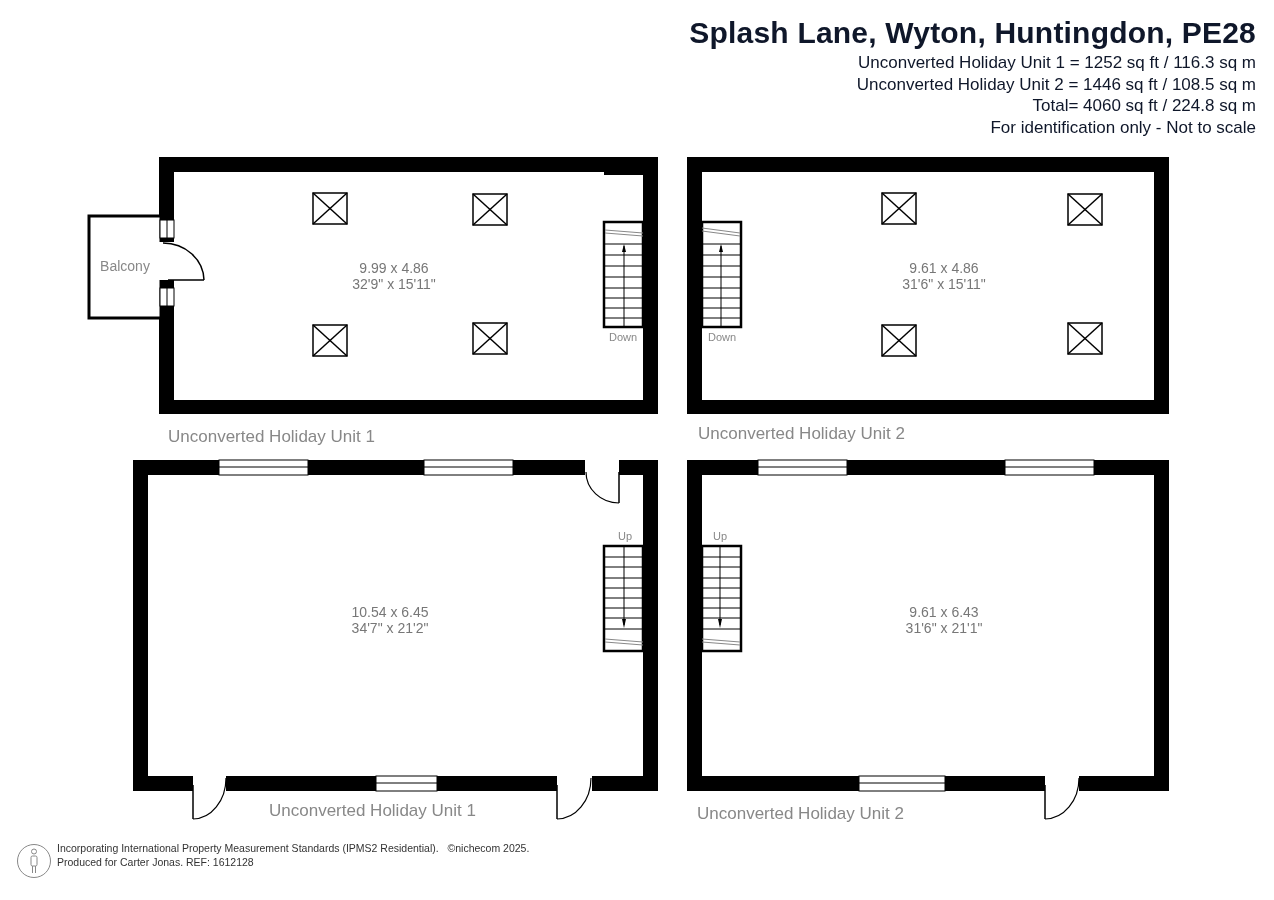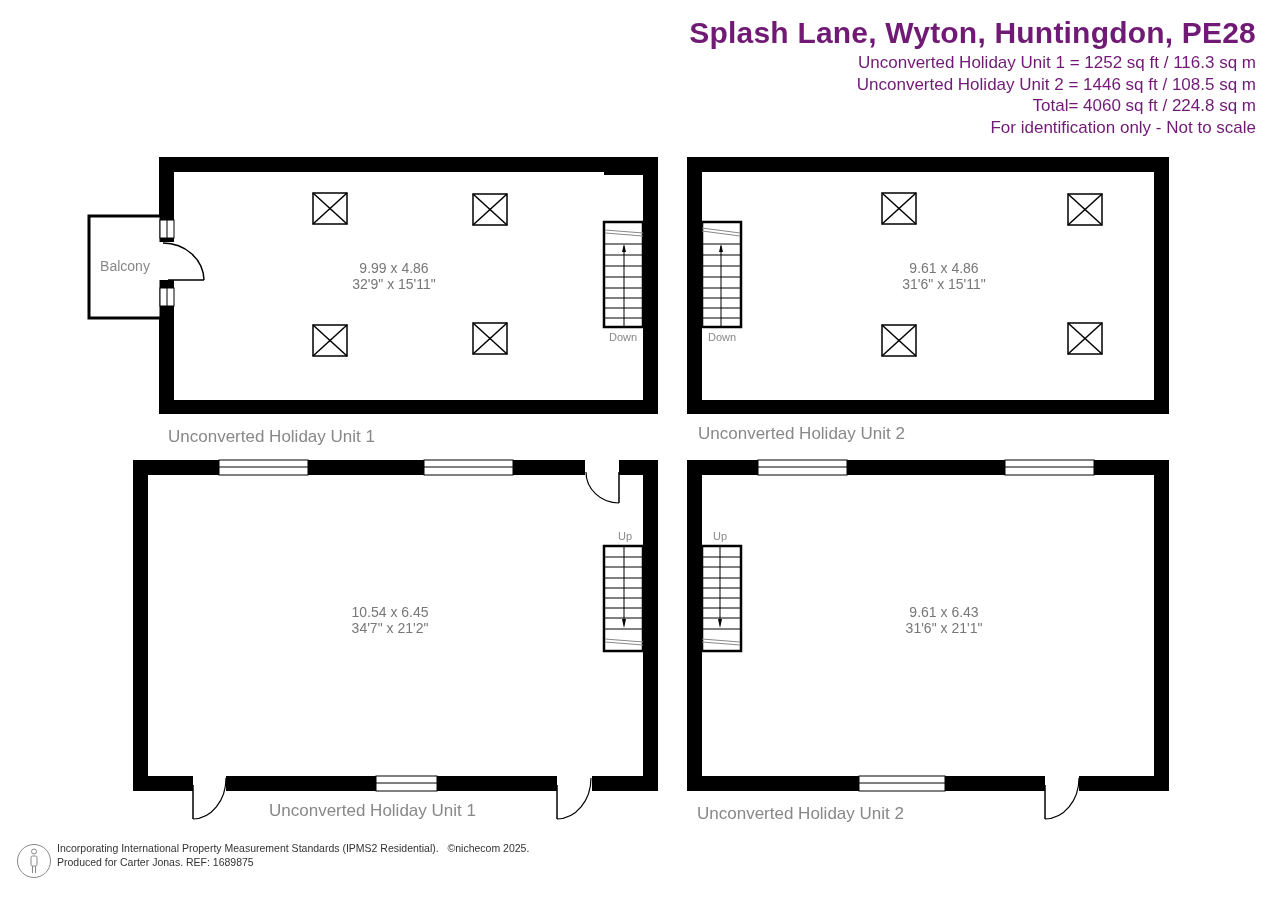--- a/index.html
+++ b/index.html
@@ -1,17 +1,17 @@
 <!DOCTYPE html>
 <html><head>
 <meta charset="utf-8">
 <style>
   html, body { margin: 0; padding: 0; background: #ffffff; }
   body { width: 1274px; height: 900px; position: relative; overflow: hidden; font-family: "Liberation Sans", sans-serif; }
-  .header { position: absolute; right: 18px; top: 14px; text-align: right; color: #701a75; }
+  .header { position: absolute; right: 18px; top: 14px; text-align: right; color: #0f172a; }
   .title { font-size: 30px; font-weight: bold; letter-spacing: 0.2px; line-height: 38px; }
   .area-line { font-size: 17px; line-height: 21.5px; }
   .note { font-size: 17px; line-height: 22px; }
   svg.plan { position: absolute; left: 0; top: 0; }
   .dim { font-family: "Liberation Sans", sans-serif; font-size: 14px; fill: #777; text-anchor: middle; }
   .label { font-family: "Liberation Sans", sans-serif; font-size: 17px; fill: #888; }
   .small { font-family: "Liberation Sans", sans-serif; font-size: 11px; fill: #888; text-anchor: middle; }
   .footer { position: absolute; left: 57px; top: 841px; font-size: 10.5px; color: #333; line-height: 14px; }
   .footer-icon { position: absolute; left: 16px; top: 843px; }
 </style>
@@ -208,14 +208,14 @@
 <svg class="footer-icon" width="36" height="36" viewBox="0 0 36 36">
   <circle cx="18" cy="18" r="16.5" fill="none" stroke="#888" stroke-width="1"></circle>
   <circle cx="18" cy="8.5" r="2.5" fill="none" stroke="#888" stroke-width="1"></circle>
   <rect x="15" y="13" width="6" height="10" rx="1.5" fill="none" stroke="#888" stroke-width="1"></rect>
   <line x1="16.5" y1="23" x2="16.5" y2="30" stroke="#888" stroke-width="1"></line>
   <line x1="19.5" y1="23" x2="19.5" y2="30" stroke="#888" stroke-width="1"></line>
 </svg>
 
 <div class="footer">
   <div><span>Incorporating International Property Measurement Standards (IPMS2 Residential).</span>&nbsp;&nbsp;&nbsp;<span>©nichecom 2025.</span></div>
-  <div>Produced for Carter Jonas.   REF: 1689875</div>
+  <div>Produced for Carter Jonas.   REF: 1612128</div>
 </div>
 
 </body></html>

